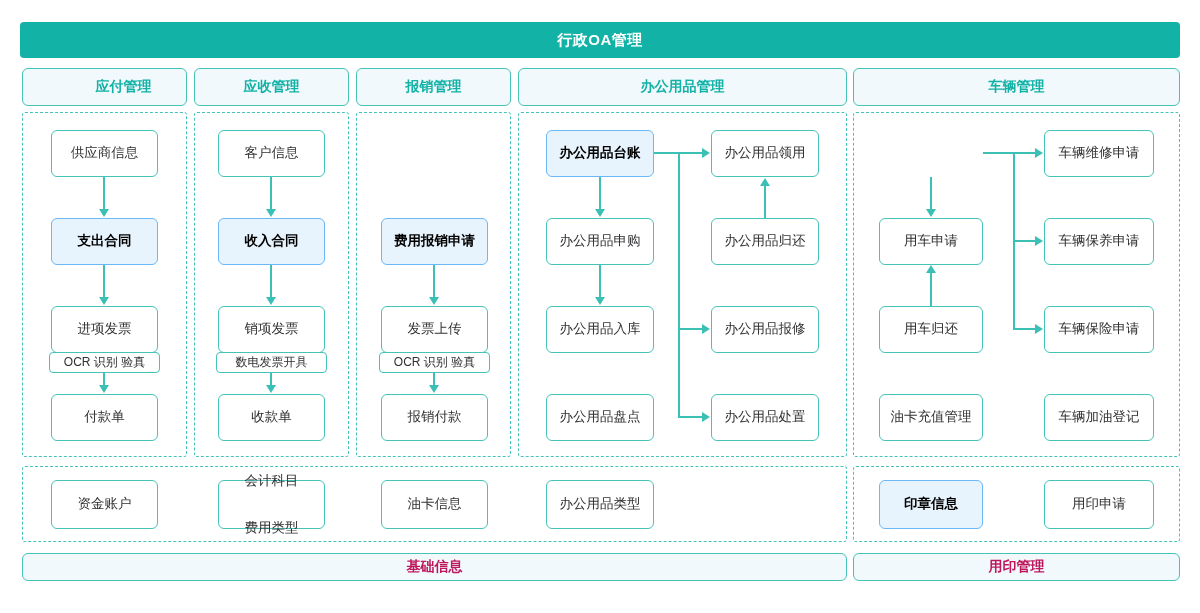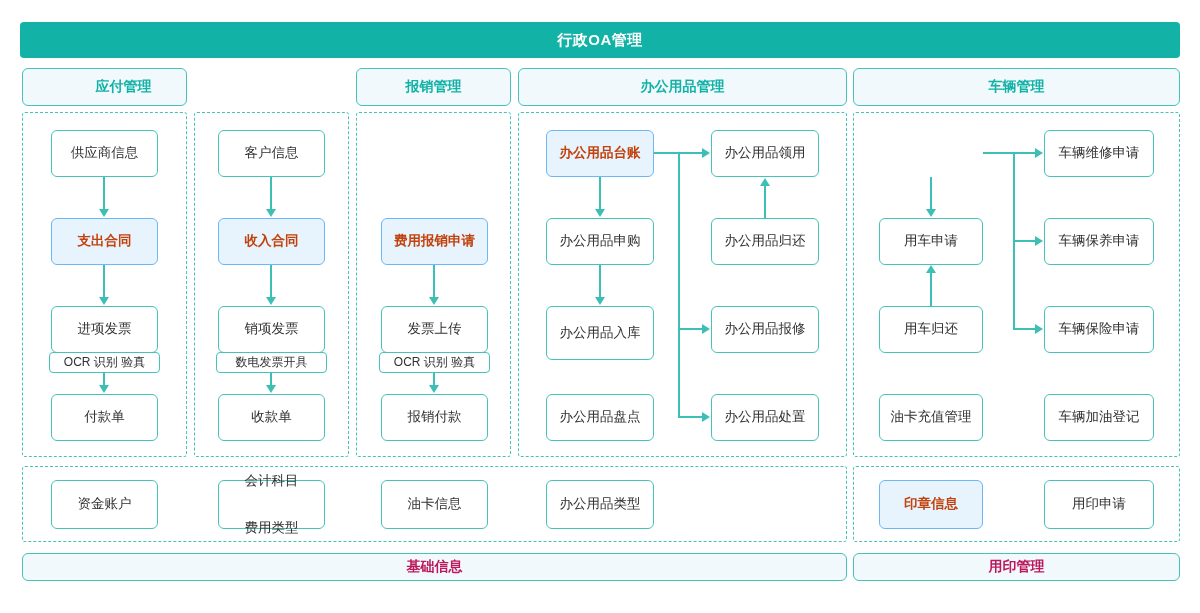--- a/index.html
+++ b/index.html
@@ -36,21 +36,21 @@
   }
 
   
   .node{
     position:absolute;box-sizing:border-box;
     background:#ffffff;border:1px solid #45c3b8;border-radius:6px;
     display:flex;align-items:center;justify-content:center;
     text-align:center;color:#303133;font-size:13.5px;line-height:1.25;
   }
   .node.hl{
-    background:#e8f4fd;border-color:#6cb7f5;color:#c2410c;font-weight:bold;
+    background:#e8f4fd;border-color:#6cb7f5;color:#000000;font-weight:bold;
   }
   .node.two{line-height:1.35;gap:29px;}
 
   
   .chip{
     position:absolute;box-sizing:border-box;
     background:#ffffff;border:1px solid #45c3b8;border-radius:4px;
     display:flex;align-items:center;justify-content:center;
     color:#303133;font-size:12px;white-space:nowrap;
   }
@@ -87,20 +87,23 @@
 
 <div class="page">
 
   <div class="titlebar">
     <span>行政OA管理</span>
   </div>
 
   <div class="colhead" style="left:22px;top:68px;width:165px;padding-left:38px;">
     <span>应付管理</span>
   </div>
+  <div class="colhead" style="left:194px;top:68px;width:155px;">
+    <span>应收管理</span>
+  </div>
   <div class="colhead" style="left:356px;top:68px;width:155px;">
     <span>报销管理</span>
   </div>
   <div class="colhead" style="left:518px;top:68px;width:329px;">
     <span>办公用品管理</span>
   </div>
   <div class="colhead" style="left:853px;top:68px;width:327px;">
     <span>车辆管理</span>
   </div>
 
@@ -187,21 +190,21 @@
   </div>
   <div class="vline" style="left:599px;top:177px;height:34px;"></div>
   <div class="arrow-d" style="left:595px;top:209px;"></div>
 
   <div class="node" style="left:546px;top:218px;width:108px;height:47px;">
     <span>办公用品申购</span>
   </div>
   <div class="vline" style="left:599px;top:265px;height:34px;"></div>
   <div class="arrow-d" style="left:595px;top:297px;"></div>
 
-  <div class="node" style="left:546px;top:306px;width:108px;height:54px;">
+  <div class="node" style="left:546px;top:306px;width:108px;height:47px;">
     <span>办公用品入库</span>
   </div>
   <div class="node" style="left:546px;top:394px;width:108px;height:47px;">
     <span>办公用品盘点</span>
   </div>
 
   <div class="node" style="left:711px;top:130px;width:108px;height:47px;">
     <span>办公用品领用</span>
   </div>
   <div class="node" style="left:711px;top:218px;width:108px;height:47px;">

